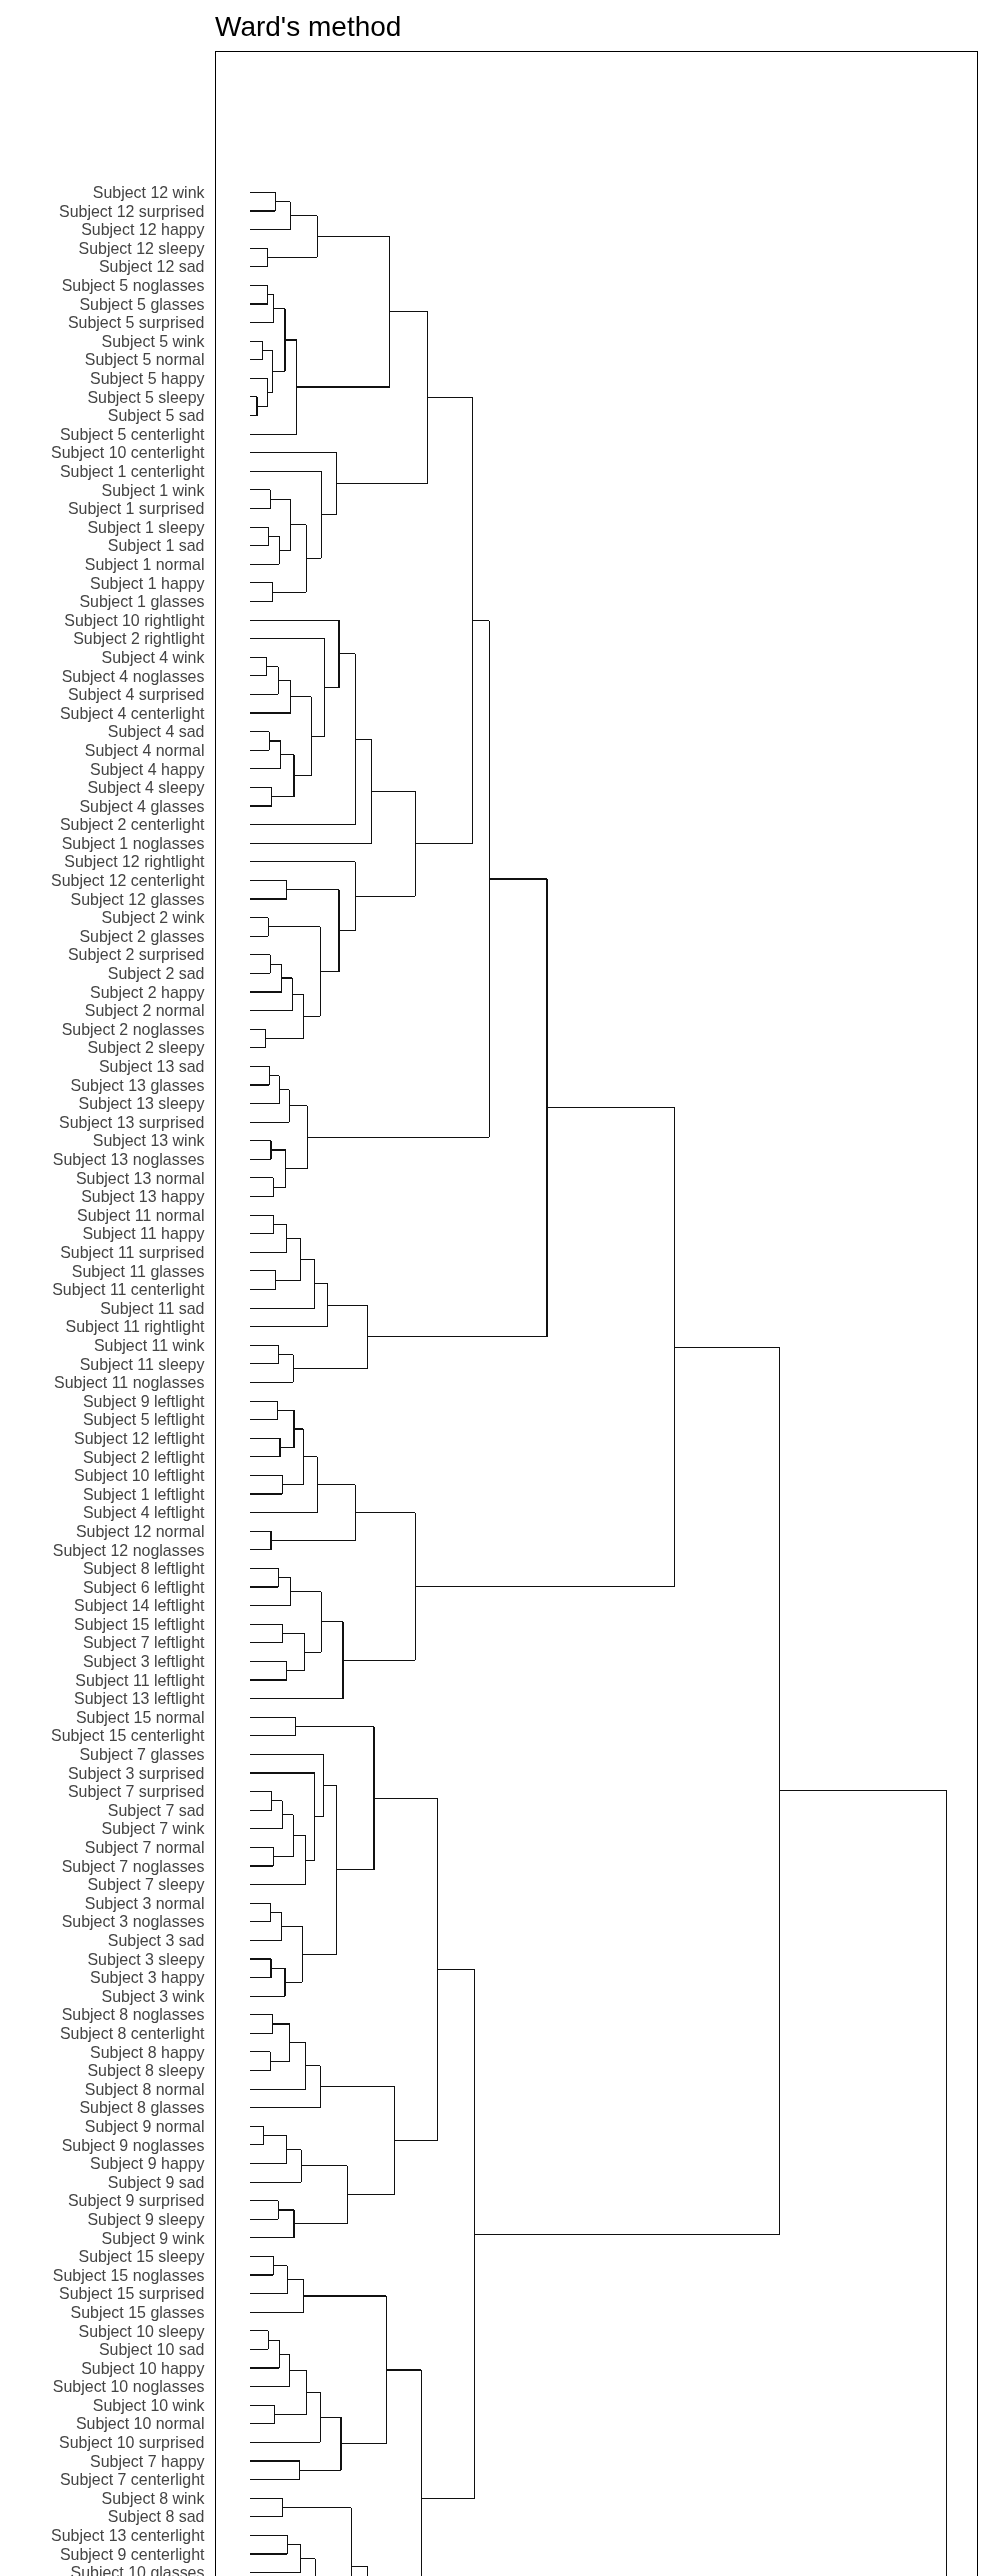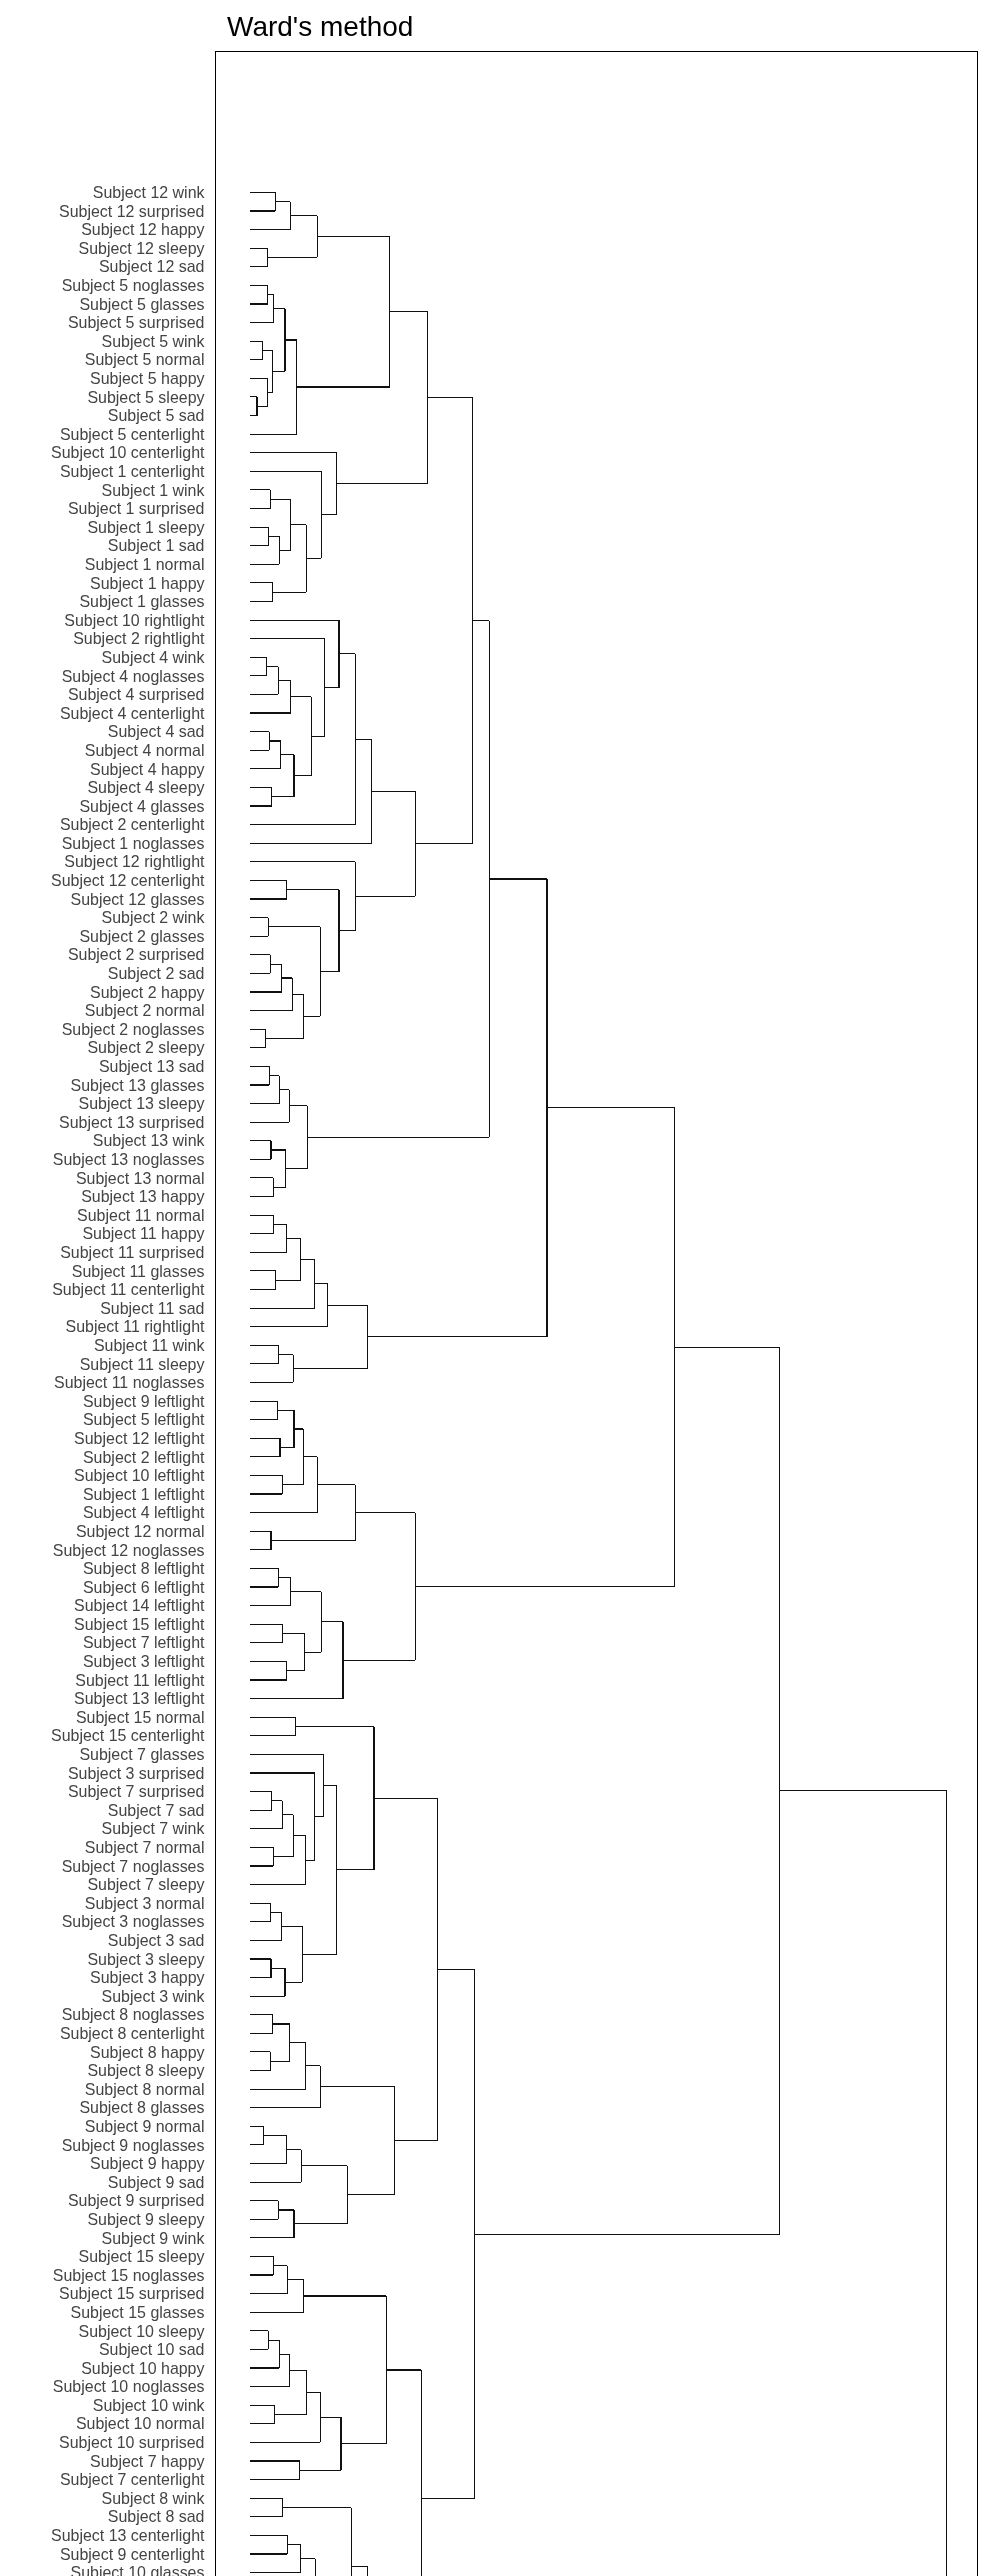--- a/index.html
+++ b/index.html
@@ -1,21 +1,21 @@
 <!DOCTYPE html>
 <html style="font-size:8.2px"><head>
 <meta charset="utf-8">
 <style>
   html, body { margin: 0; padding: 0; background: #ffffff; }
   body { width: 989px; height: 3462px; font-family: "Liberation Sans", sans-serif; }
   #figure { position: relative; width: 989px; height: 3462px; background: #ffffff; overflow: hidden; }
   #chart-title {
     position: absolute; left: 215px; top: 11.3px;
     font-size: 28px; font-weight: 400; color: #000000;
-    letter-spacing: 0px; white-space: nowrap; margin-left: 12px;
+    letter-spacing: 0px; white-space: nowrap;
   }
   #dendro-svg { position: absolute; left: 0; top: 0; }
   .leaf-label { fill: #444444; font-size: 31px; font-family: "Liberation Sans", sans-serif; }
   .tick-label { fill: #333333; font-size: 38px; font-family: "Liberation Sans", sans-serif; }
 </style>
 </head>
 <body>
 
 <div id="figure">
   <div id="chart-title">Ward's method</div>

